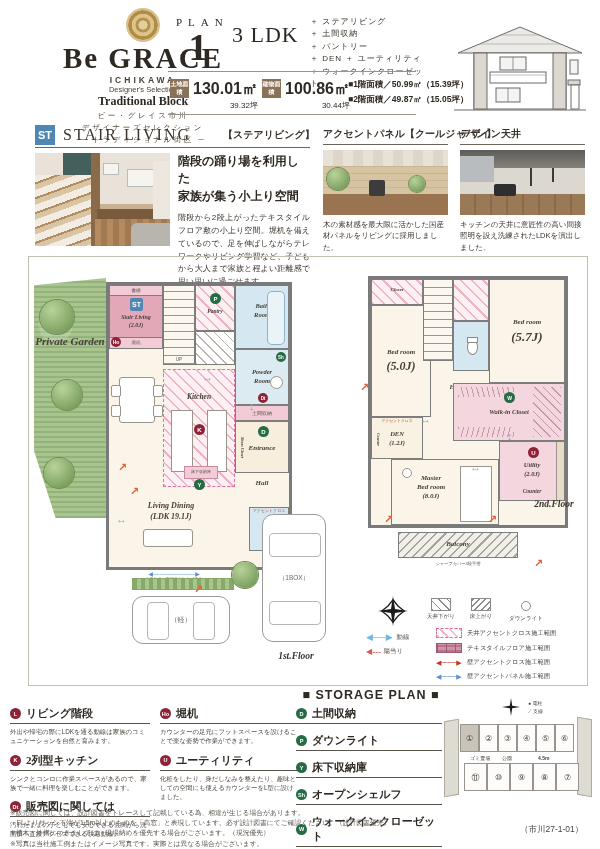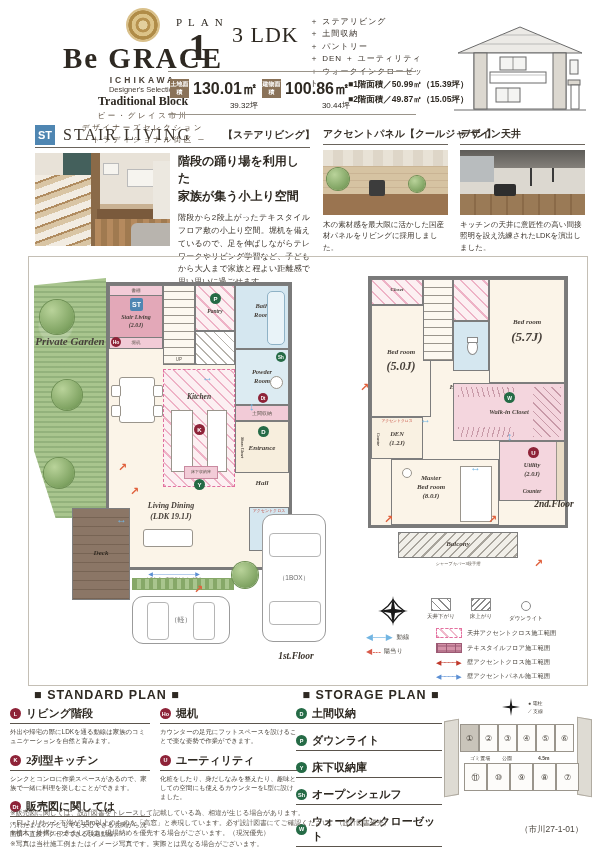--- a/index.html
+++ b/index.html
@@ -316,23 +316,20 @@
       <div class="furn" style="left:2px;top:120px;width:8px;height:10px;border-radius:2px"></div>
       <div class="furn" style="left:44px;top:120px;width:8px;height:10px;border-radius:2px"></div>
       <div class="rn" style="left:0px;top:216px;width:124px;font-size:8px">Living Dining</div>
       <div class="rn" style="left:0px;top:227px;width:124px;font-size:8px">(LDK 19.1J)</div>
       <div class="furn" style="left:34px;top:244px;width:48px;height:16px;border-radius:3px"></div>
 
       <div class="abs" style="left:10px;top:285px;width:110px;text-align:center;color:#5b8fd4;font-size:6px">◀──────────▶</div>
       <div class="tiny" style="position:absolute;left:10px;top:292px;width:110px;font-size:4px">カウンター下アクセントパネル</div>
     </div>
 
-    <div class="rm wood" style="left:38px;top:246px;width:58px;height:92px">
-      <div class="rn" style="top:40px;font-size:7px;color:#2f2820">Deck</div>
-    </div>
 
     <div class="abs hedge" style="left:98px;top:316px;width:100px;height:10px;border:1px solid #86a868"></div>
     <div class="car" style="left:98px;top:334px;width:96px;height:46px">
       <div class="win" style="left:14px;top:5px;width:20px;height:36px"></div>
       <div class="win" style="right:14px;top:5px;width:20px;height:36px"></div>
       <span class="carlabel">（軽）</span>
     </div>
     <div class="car" style="left:228px;top:252px;width:62px;height:126px">
       <div class="win" style="left:6px;top:18px;width:50px;height:22px"></div>
       <div class="win" style="left:6px;top:86px;width:50px;height:22px"></div>
@@ -461,21 +458,20 @@
         </div>
 
         <div class="lg-row">
           <span class="sw line-blue"></span>
           <span>壁アクセントパネル施工範囲</span>
         </div>
 
     </div>
   </div>
 
-  <div class="abs plan-title ctr" style="left:22px;top:688px;width:170px">■ STANDARD PLAN ■</div>
   <div class="abs" style="left:10px;top:706px;width:140px">
 
       <div>
         <div class="item-head">
           <span class="item-badge red">L</span>
           <span class="item-title">リビング階段</span>
         </div>
         <div class="item-desc">外出や帰宅の際にLDKを通る動線は家族のコミュニケーションを自然と育みます。</div>
       </div>
 

